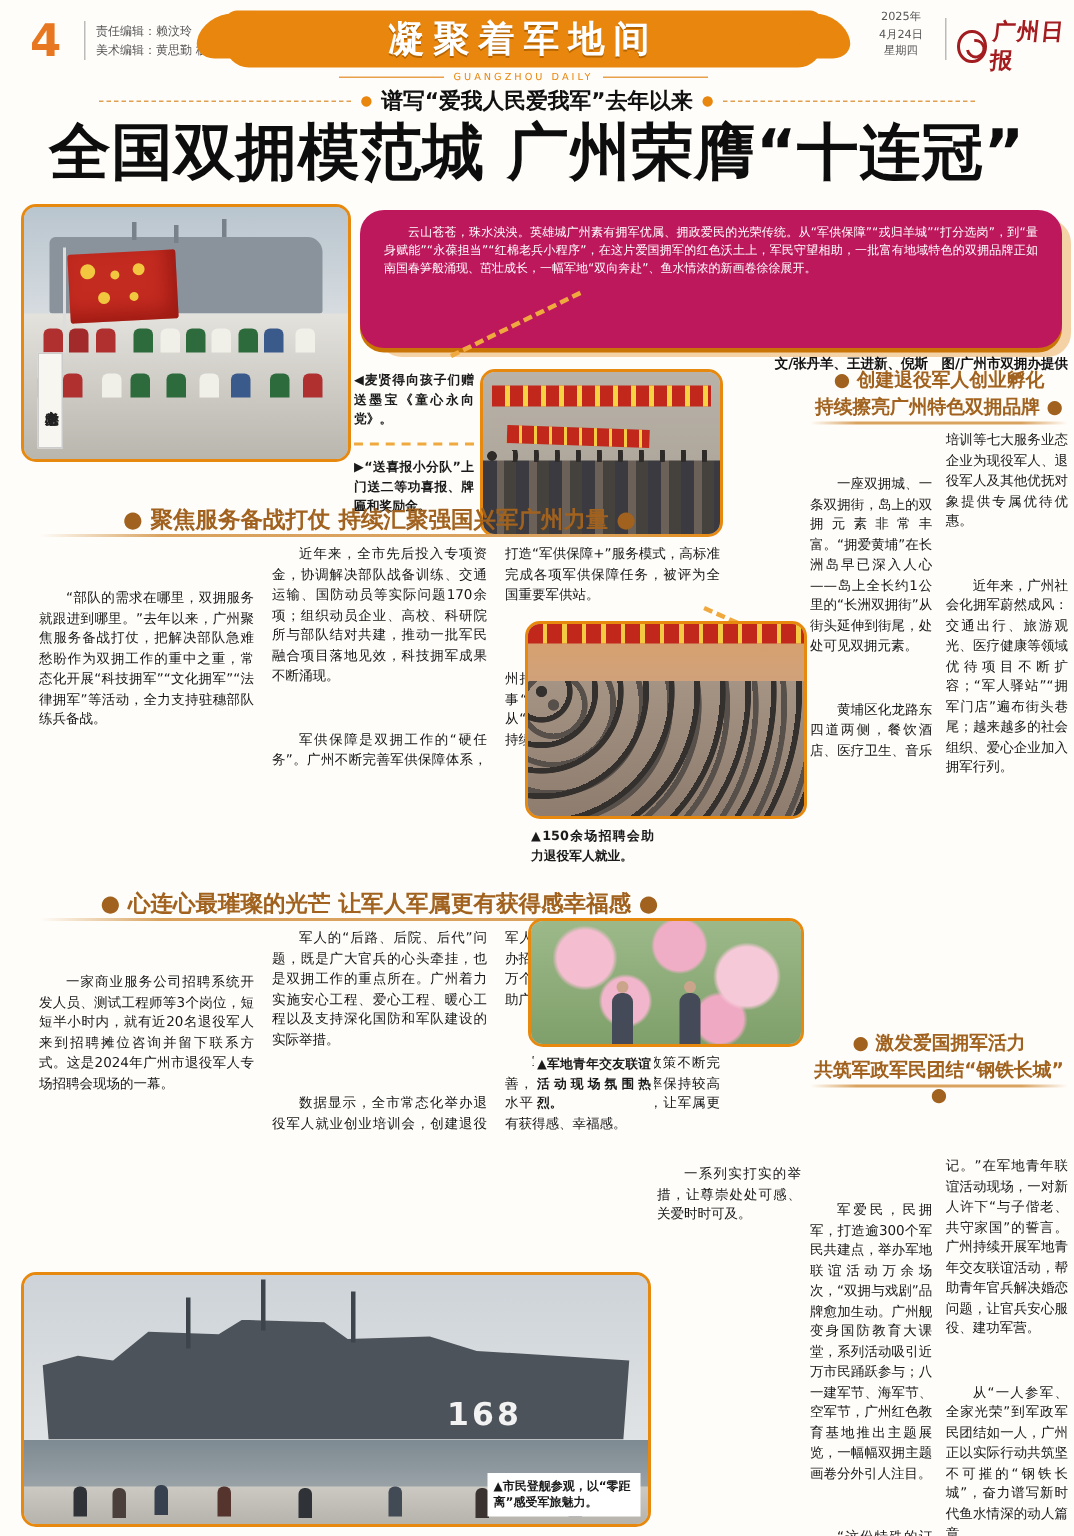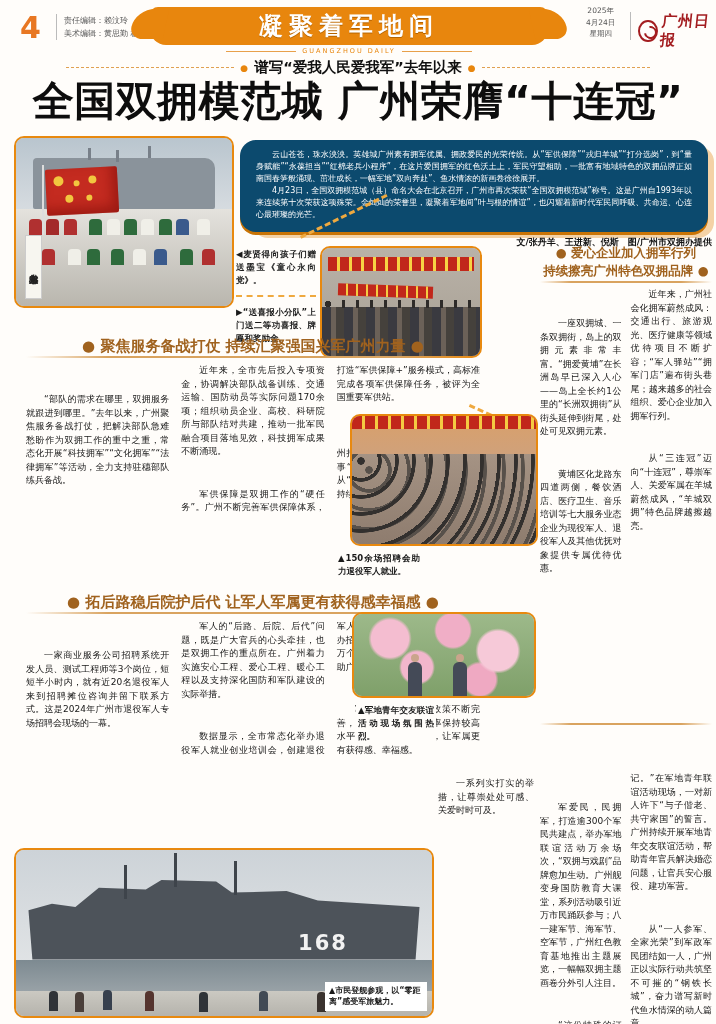--- a/index.html
+++ b/index.html
@@ -88,21 +88,21 @@
   .sp-mast { position:absolute; left:38%; top:2%; width:3px; height:34px; background:#3e444b; box-shadow:60px 8px 0 #3e444b, -50px 12px 0 #3e444b; }
   .sp-num { position:absolute; left:63%; top:49%; color:#f2f2f2; font-weight:900; font-size:21px; letter-spacing:2px;margin-left:20px; }
   .sp-sea { position:absolute; left:0; bottom:14%; width:100%; height:20%; background:linear-gradient(#7d8a91,#9aa3a8); }
   .sp-quay { position:absolute; left:0; bottom:0; width:100%; height:15%; background:linear-gradient(#cbc9c2,#b5b3ac); }
   .sp-people { position:absolute; bottom:3%; left:8%; width:9px; height:20px; border-radius:4px 4px 0 0; background:#2f3338;
     box-shadow:26px 1px 0 #4a3f3a, 54px -1px 0 #37404e, 96px 0 0 #55342e, 150px 1px 0 #2f3338, 210px 0 0 #414a55, 268px 1px 0 #3a332f, 330px 0 0 #2f3844; }
   .ship-cap { position:absolute; right:5px; bottom:5px; width:102px; background:#fff; padding:3px 4px;
     font-size:8px; font-weight:700; line-height:1.45; }
   
   .intro-back { position:absolute; left:252px; top:146px; width:462px; height:92px; background:#F4D2A6; border-radius:16px; }
-  .intro { position:absolute; left:240px; top:140px; width:468px; height:92px; background:#0c4a6e; border-radius:16px;
+  .intro { position:absolute; left:240px; top:140px; width:468px; height:92px; background:#be185d; border-radius:16px;
     padding:9px 16px; color:#fff; font-size:8px; line-height:1.5; text-align:justify; overflow:hidden;
     box-shadow:0 3px 0 #c97406; }
   .intro p { text-indent:2em; }
   .byline { position:absolute; left:380px; top:236px; width:332px; text-align:right; font-size:9px; font-weight:700; color:#111; }
   
   .capcol { position:absolute; left:236px; top:248px; width:80px; font-size:8.5px; font-weight:700;
     line-height:1.5; color:#1a1a1a; text-align:justify; }
   .capcol .dash { border-top:2.5px dashed #EFA93F; margin:9px 0; }
   .smallcap { position:absolute; background:#fffdfa; font-size:8.5px; font-weight:700; line-height:1.5;
     color:#1a1a1a; text-align:justify; padding:2px; }
@@ -185,82 +185,84 @@
       <span style="left:86%; background:#b03030;"></span>
     </div>
     <div class="p1-pole"></div>
     <div class="p1-flag"></div>
     <div class="p1-board">童心永向党</div>
   </div>
 
   <div class="intro-back"></div>
   <div class="intro">
     <p>云山苍苍，珠水泱泱。英雄城广州素有拥军优属、拥政爱民的光荣传统。从“军供保障”“戎归羊城”“打分选岗”，到“量身赋能”“永葆担当”“红棉老兵小程序”，在这片爱国拥军的红色沃土上，军民守望相助，一批富有地域特色的双拥品牌正如南国春笋般涌现、茁壮成长，一幅军地“双向奔赴”、鱼水情浓的新画卷徐徐展开。</p>
-    <p>4月23日，全国双拥模范城（县）命名大会在北京召开，广州市再次荣获“全国双拥模范城”称号。这是广州自1993年以来连续第十次荣获这项殊荣。金灿灿的荣誉里，凝聚着军地间“叶与根的情谊”，也闪耀着新时代军民同呼吸、共命运、心连心最璀璨的光芒。</p>
   </div>
   <div class="byline">文/张丹羊、王进新、倪斯　图/广州市双拥办提供</div>
 
   <div class="capcol">
     <div>◀麦贤得向孩子们赠送墨宝《童心永向党》。</div>
     <div class="dash"></div>
     <div>▶“送喜报小分队”上门送二等功喜报、牌匾和奖励金。</div>
   </div>
   <div class="diag" style="left:300px; top:236px; width:96px; transform:rotate(-26deg); transform-origin:left top;"></div>
   <div class="pframe" style="left:320px; top:246px; width:162px; height:112px;">
     <div class="p2-wall"></div>
     <div class="p2-banner"></div>
     <div class="p2-banner2"></div>
     <div class="p2-crowd"></div>
   </div>
 
   <div class="sechead two" style="left:540px; top:244px; width:172px;">
-    <div>● 爱心企业加入拥军行列</div>
+    <div>● 创建退役军人创业孵化</div>
     <div>持续擦亮广州特色双拥品牌 ●</div>
   </div>
   <div class="rule" style="left:540px; top:281px; width:172px;"></div>
   <div class="body cols2" style="left:540px; top:288px; width:172px; height:392px;">
     <p>一座双拥城、一条双拥街，岛上的双拥元素非常丰富。“拥爱黄埔”在长洲岛早已深入人心——岛上全长约1公里的“长洲双拥街”从街头延伸到街尾，处处可见双拥元素。</p>
     <p>黄埔区化龙路东四道两侧，餐饮酒店、医疗卫生、音乐培训等七大服务业态企业为现役军人、退役军人及其他优抚对象提供专属优待优惠。</p>
     <p>近年来，广州社会化拥军蔚然成风：交通出行、旅游观光、医疗健康等领域优待项目不断扩容；“军人驿站”“拥军门店”遍布街头巷尾；越来越多的社会组织、爱心企业加入拥军行列。</p>
-    <p>从“三连冠”迈向“十连冠”，尊崇军人、关爱军属在羊城蔚然成风，“羊城双拥”特色品牌越擦越亮。</p>
   </div>
 
   <div class="sechead" style="left:26px; top:336px; width:454px;">● 聚焦服务备战打仗 持续汇聚强国兴军广州力量 ●</div>
   <div class="rule" style="left:26px; top:356px; width:454px;"></div>
   <div class="body cols3" style="left:26px; top:364px; width:454px; height:218px;">
     <p>“部队的需求在哪里，双拥服务就跟进到哪里。”去年以来，广州聚焦服务备战打仗，把解决部队急难愁盼作为双拥工作的重中之重，常态化开展“科技拥军”“文化拥军”“法律拥军”等活动，全力支持驻穗部队练兵备战。</p>
     <p>近年来，全市先后投入专项资金，协调解决部队战备训练、交通运输、国防动员等实际问题170余项；组织动员企业、高校、科研院所与部队结对共建，推动一批军民融合项目落地见效，科技拥军成果不断涌现。</p>
     <p>军供保障是双拥工作的“硬任务”。广州不断完善军供保障体系，打造“军供保障+”服务模式，高标准完成各项军供保障任务，被评为全国重要军供站。</p>
     <p>市双拥办相关负责人表示，广州持续完善军地互提需求、互办实事“双清单”制度，推动双拥工作从“节日慰问”向“常态服务”转变，持续汇聚强国兴军的广州力量。</p>
   </div>
 
   <div class="diag" style="left:470px; top:404px; width:70px; transform:rotate(24deg); transform-origin:left top;"></div>
   <div class="pframe" style="left:350px; top:414px; width:188px; height:132px;">
     <div class="p3-bg"></div>
     <div class="p3-banner"></div>
     <div class="p3-heads"></div>
   </div>
-  <div class="smallcap" style="left:336px; top:550px; width:86px;">▲150余场招聘会助力退役军人就业。</div>
-
-  <div class="sechead" style="left:26px; top:592px; width:454px;">● 拓后路稳后院护后代 让军人军属更有获得感幸福感 ●</div>
+  <div class="smallcap" style="left:352px; top:550px; width:86px;">▲150余场招聘会助力退役军人就业。</div>
+
+  <div class="sechead" style="left:26px; top:592px; width:454px;">● 心连心最璀璨的光芒 让军人军属更有获得感幸福感 ●</div>
   <div class="rule" style="left:26px; top:612px; width:454px;"></div>
   <div class="body cols3" style="left:26px; top:620px; width:454px; height:222px;">
     <p>一家商业服务公司招聘系统开发人员、测试工程师等3个岗位，短短半小时内，就有近20名退役军人来到招聘摊位咨询并留下联系方式。这是2024年广州市退役军人专场招聘会现场的一幕。</p>
     <p>军人的“后路、后院、后代”问题，既是广大官兵的心头牵挂，也是双拥工作的重点所在。广州着力实施安心工程、爱心工程、暖心工程以及支持深化国防和军队建设的实际举措。</p>
     <p>数据显示，全市常态化举办退役军人就业创业培训会，创建退役军人创业孵化、教育培训基地，举办招聘会150余场，提供就业岗位数万个；“量身赋能”教育培训品牌帮助广大退役军人实现高质量就业。</p>
     <p>军人子女教育优待政策不断完善，随军家属就业安置率保持较高水平，让军人安心服役，让军属更有获得感、幸福感。</p>
   </div>
 
   <div class="pframe" style="left:352px; top:612px; width:184px; height:86px;">
     <div class="p4-bg"></div>
     <div class="p4-fig" style="left:30%;"></div>
     <div class="p4-fig" style="left:55%;"></div>
   </div>
   <div class="smallcap" style="left:356px; top:702px; width:80px;">▲军地青年交友联谊活动现场氛围热烈。</div>
 
+  <div class="sechead two" style="left:540px; top:686px; width:172px;">
+    <div>● 激发爱国拥军活力</div>
+    <div>共筑军政军民团结“钢铁长城” ●</div>
+  </div>
   <div class="rule" style="left:540px; top:723px; width:172px;"></div>
   <div class="body cols2" style="left:540px; top:772px; width:172px; height:282px;">
     <p>军爱民，民拥军，打造逾300个军民共建点，举办军地联谊活动万余场次，“双拥与戏剧”品牌愈加生动。广州舰变身国防教育大课堂，系列活动吸引近万市民踊跃参与；八一建军节、海军节、空军节，广州红色教育基地推出主题展览，一幅幅双拥主题画卷分外引人注目。</p>
     <p>“这份特殊的订婚礼物让我终身铭记。”在军地青年联谊活动现场，一对新人许下“与子偕老、共守家国”的誓言。广州持续开展军地青年交友联谊活动，帮助青年官兵解决婚恋问题，让官兵安心服役、建功军营。</p>
     <p>从“一人参军、全家光荣”到军政军民团结如一人，广州正以实际行动共筑坚不可摧的“钢铁长城”，奋力谱写新时代鱼水情深的动人篇章。</p>
   </div>
 
   <div class="body" style="left:438px; top:748px; width:96px; height:264px;">
     <p>一系列实打实的举措，让尊崇处处可感、关爱时时可及。</p>
   </div>

